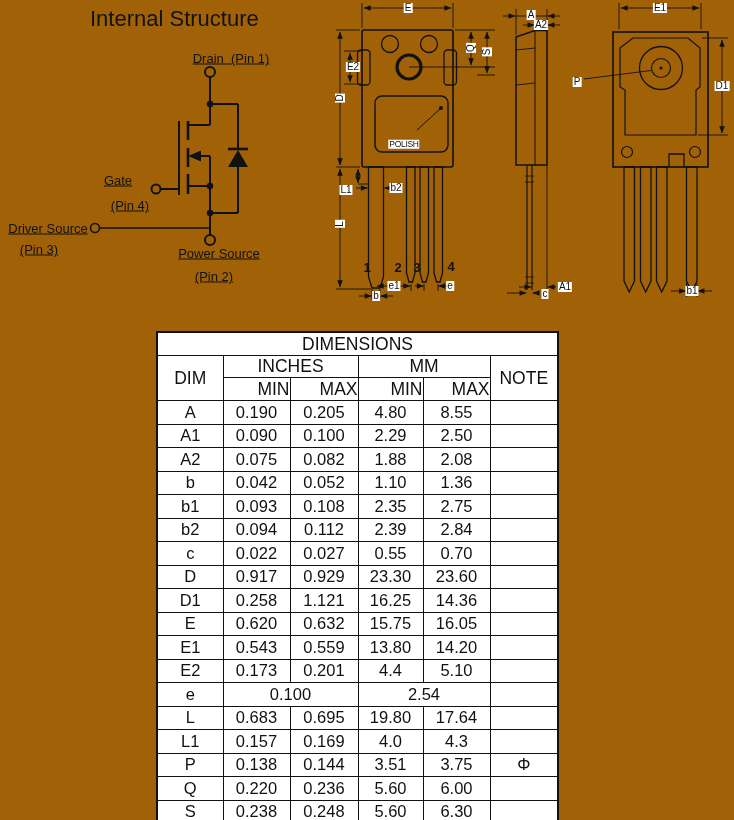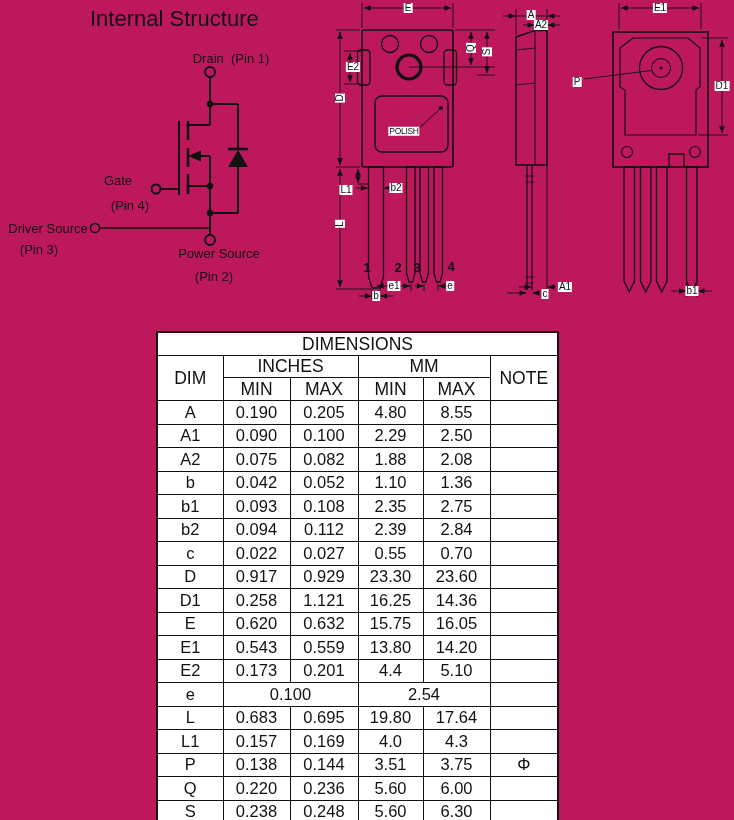--- a/index.html
+++ b/index.html
@@ -1,33 +1,33 @@
 <!DOCTYPE html>
 <html><head>
 <meta charset="utf-8">
 <style>
   html,body{margin:0;padding:0;background:#fff;}
-  #page{position:relative;width:734px;height:820px;background:#be185d;
+  #page{position:relative;width:734px;height:820px;background:#a16207;
         font-family:"Liberation Sans",sans-serif;color:#111;overflow:hidden;}
   #art{position:absolute;left:0;top:0;}
   .ttl{position:absolute;left:90px;top:6px;font-size:22px;color:#111;white-space:pre;}
   .lbl{position:absolute;transform:translate(-50%,-50%);font-size:10px;line-height:1;
        background:#fff;padding:0 1px;white-space:pre;color:#111;}
   .rot{transform:translate(-50%,-50%) rotate(-90deg);}
-  .sch{font-size:13px;background:transparent;}
+  .sch{font-size:13px;background:transparent;text-decoration:underline;}
   .pinnum{font-size:13px;font-weight:bold;background:transparent;}
   .tiny{font-size:8.5px;letter-spacing:-0.3px;}
   table.dims{position:absolute;left:156px;top:331px;width:402px;border-collapse:collapse;
              table-layout:fixed;background:#fff;}
   table.dims th,table.dims td{border:1.6px solid #111;text-align:center;vertical-align:middle;
              padding:0;font-weight:normal;color:#111;}
   table.dims{border:2.5px solid #111;}
   tr.r-title th{height:22px;font-size:17.5px;border-radius:11px;}
   tr.r-group th{height:19px;font-size:17.5px;}
-  tr.r-minmax th{height:22px;font-size:17.5px;}
+  tr.r-minmax th{height:22px;font-size:17.5px;text-align:right;}
   table.dims tbody td{height:22.5px;font-size:16.5px;}
 </style>
 </head>
 <body>
 
 <div id="page">
 
   <svg id="art" width="734" height="315" viewBox="0 0 734 315" fill="none" stroke="#111">
     <defs>
       <marker id="ar" viewBox="0 0 10 10" refX="9.5" refY="5" markerWidth="9" markerHeight="7" orient="auto-start-reverse" markerUnits="userSpaceOnUse">
@@ -198,21 +198,21 @@
   <span class="lbl sch" style="left:39px;top:249px">(Pin 3)</span>
   <span class="lbl sch" style="left:219px;top:253px">Power Source</span>
   <span class="lbl sch" style="left:214px;top:276px">(Pin 2)</span>
 
   <span class="lbl" style="left:408px;top:8px">E</span>
   <span class="lbl rot" style="left:340px;top:98px">D</span>
   <span class="lbl rot" style="left:340px;top:224px">L</span>
   <span class="lbl" style="left:353px;top:67px">E2</span>
   <span class="lbl rot" style="left:471px;top:48px">Q</span>
   <span class="lbl rot" style="left:487px;top:52px">S</span>
-  <span class="lbl tiny" style="left:404px;top:131px">POLISH</span>
+  <span class="lbl tiny" style="left:404px;top:144px">POLISH</span>
   <span class="lbl" style="left:346px;top:190px">L1</span>
   <span class="lbl" style="left:396px;top:188px">b2</span>
   <span class="lbl" style="left:394px;top:286px">e1</span>
   <span class="lbl" style="left:450px;top:286px">e</span>
   <span class="lbl" style="left:376px;top:296px">b</span>
   <span class="lbl pinnum" style="left:367px;top:267px">1</span>
   <span class="lbl pinnum" style="left:398px;top:267px">2</span>
   <span class="lbl pinnum" style="left:417px;top:267px">3</span>
   <span class="lbl pinnum" style="left:451px;top:266px">4</span>
 

